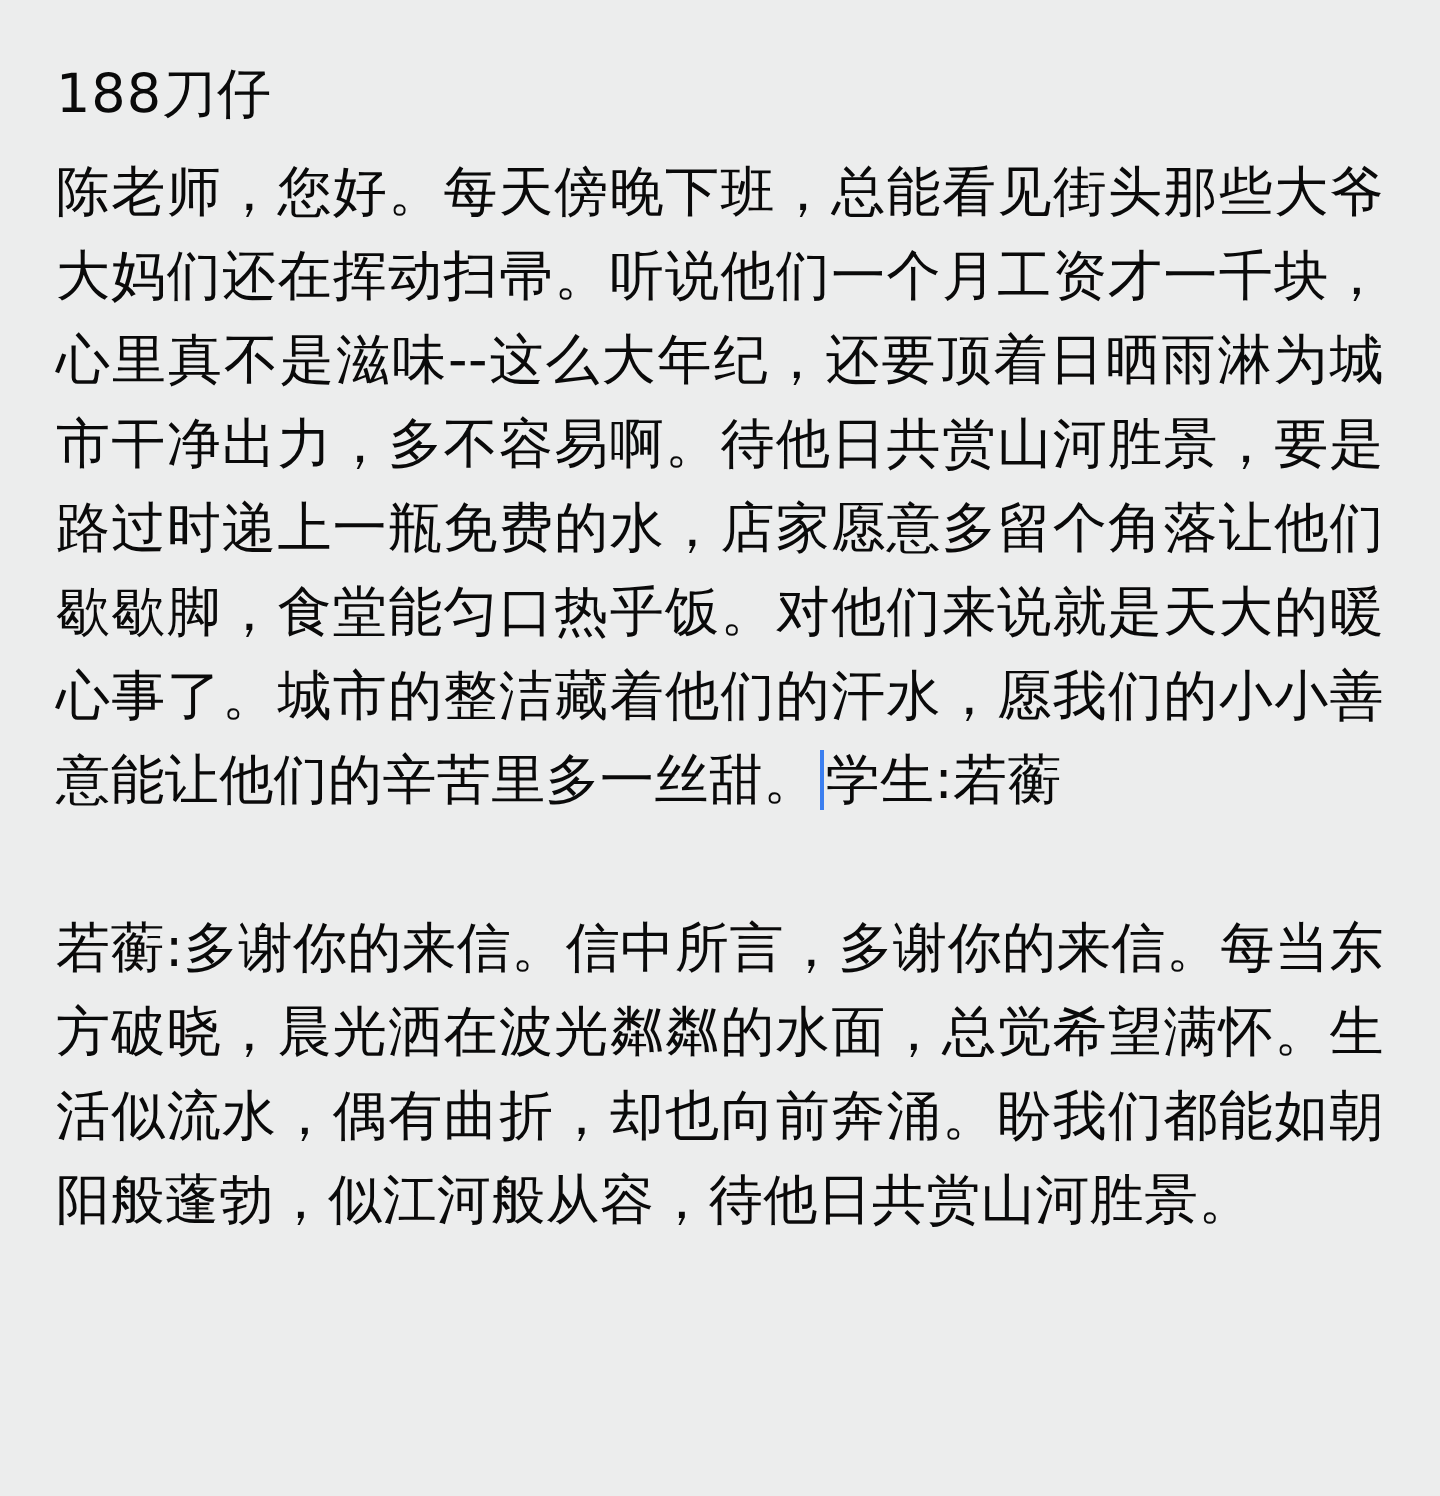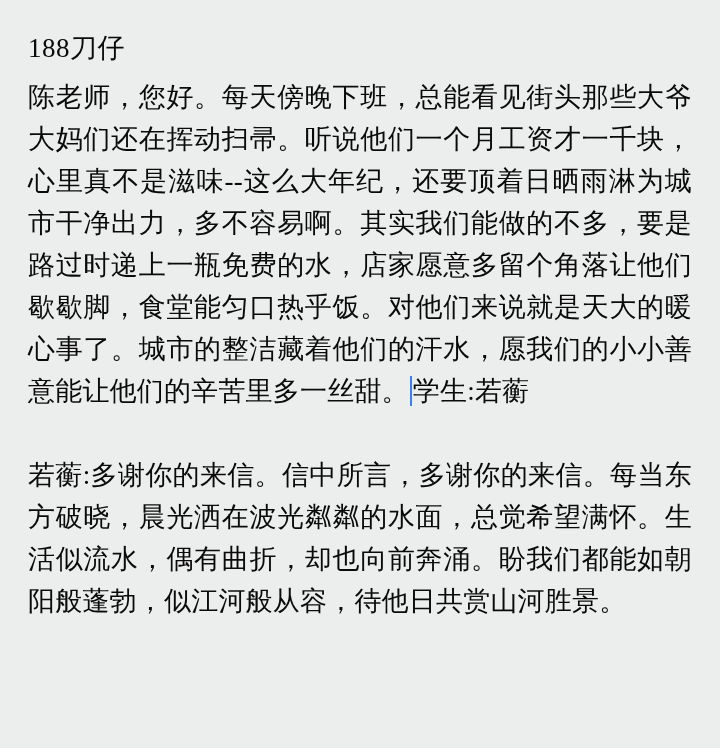--- a/index.html
+++ b/index.html
@@ -13,21 +13,20 @@
     font-family: "DejaVu Sans", "Liberation Sans", sans-serif;
     color: #0d0d0d;
     overflow: hidden;
   }
   .page {
     box-sizing: border-box;
     width: 720px;
     height: 728px;
     padding: 30px 28px 0 28px;
     background: #eceded;
-    font-family: Liberation Serif, serif;
   }
   .title {
     font-size: 27px;
     line-height: 1.35;
     font-weight: 500;
     letter-spacing: 0.5px;
     margin: 0 0 10px 0;
     color: #0a0a0a;
   }
   .para {
@@ -57,19 +56,19 @@
     margin: 0;
   }
 </style>
 </head>
 <body>
 
 <div class="page">
 
   <h1 class="title">188刀仔</h1>
 
-  <p class="para letter-body"><span>陈老师，您好。每天傍晚下班，总能看见街头那些大爷大妈们还在挥动扫帚。听说他们一个月工资才一千块，心里真不是滋味--这么大年纪，还要顶着日晒雨淋为城市干净出力，多不容易啊。其实我们能做的不多，要是路过时递上一瓶免费的水，店家愿意多留个角落让他们歇歇脚，食堂能匀口热乎饭。对他们来说就是天大的暖心事了。城市的整洁藏着他们的汗水，愿我们的小小善意能让他们的辛苦里多一丝甜。</span><span class="caret"></span><span>学生:若蘅</span></p>
+  <p class="para letter-body"><span>陈老师，您好。每天傍晚下班，总能看见街头那些大爷大妈们还在挥动扫帚。听说他们一个月工资才一千块，心里真不是滋味--这么大年纪，还要顶着日晒雨淋为城市干净出力，多不容易啊。待他日共赏山河胜景，要是路过时递上一瓶免费的水，店家愿意多留个角落让他们歇歇脚，食堂能匀口热乎饭。对他们来说就是天大的暖心事了。城市的整洁藏着他们的汗水，愿我们的小小善意能让他们的辛苦里多一丝甜。</span><span class="caret"></span><span>学生:若蘅</span></p>
 
   <div class="gap"></div>
 
   <p class="para reply">若蘅:多谢你的来信。信中所言，多谢你的来信。每当东方破晓，晨光洒在波光粼粼的水面，总觉希望满怀。生活似流水，偶有曲折，却也向前奔涌。盼我们都能如朝阳般蓬勃，似江河般从容，待他日共赏山河胜景。</p>
 
 </div>
 
 </body></html>

